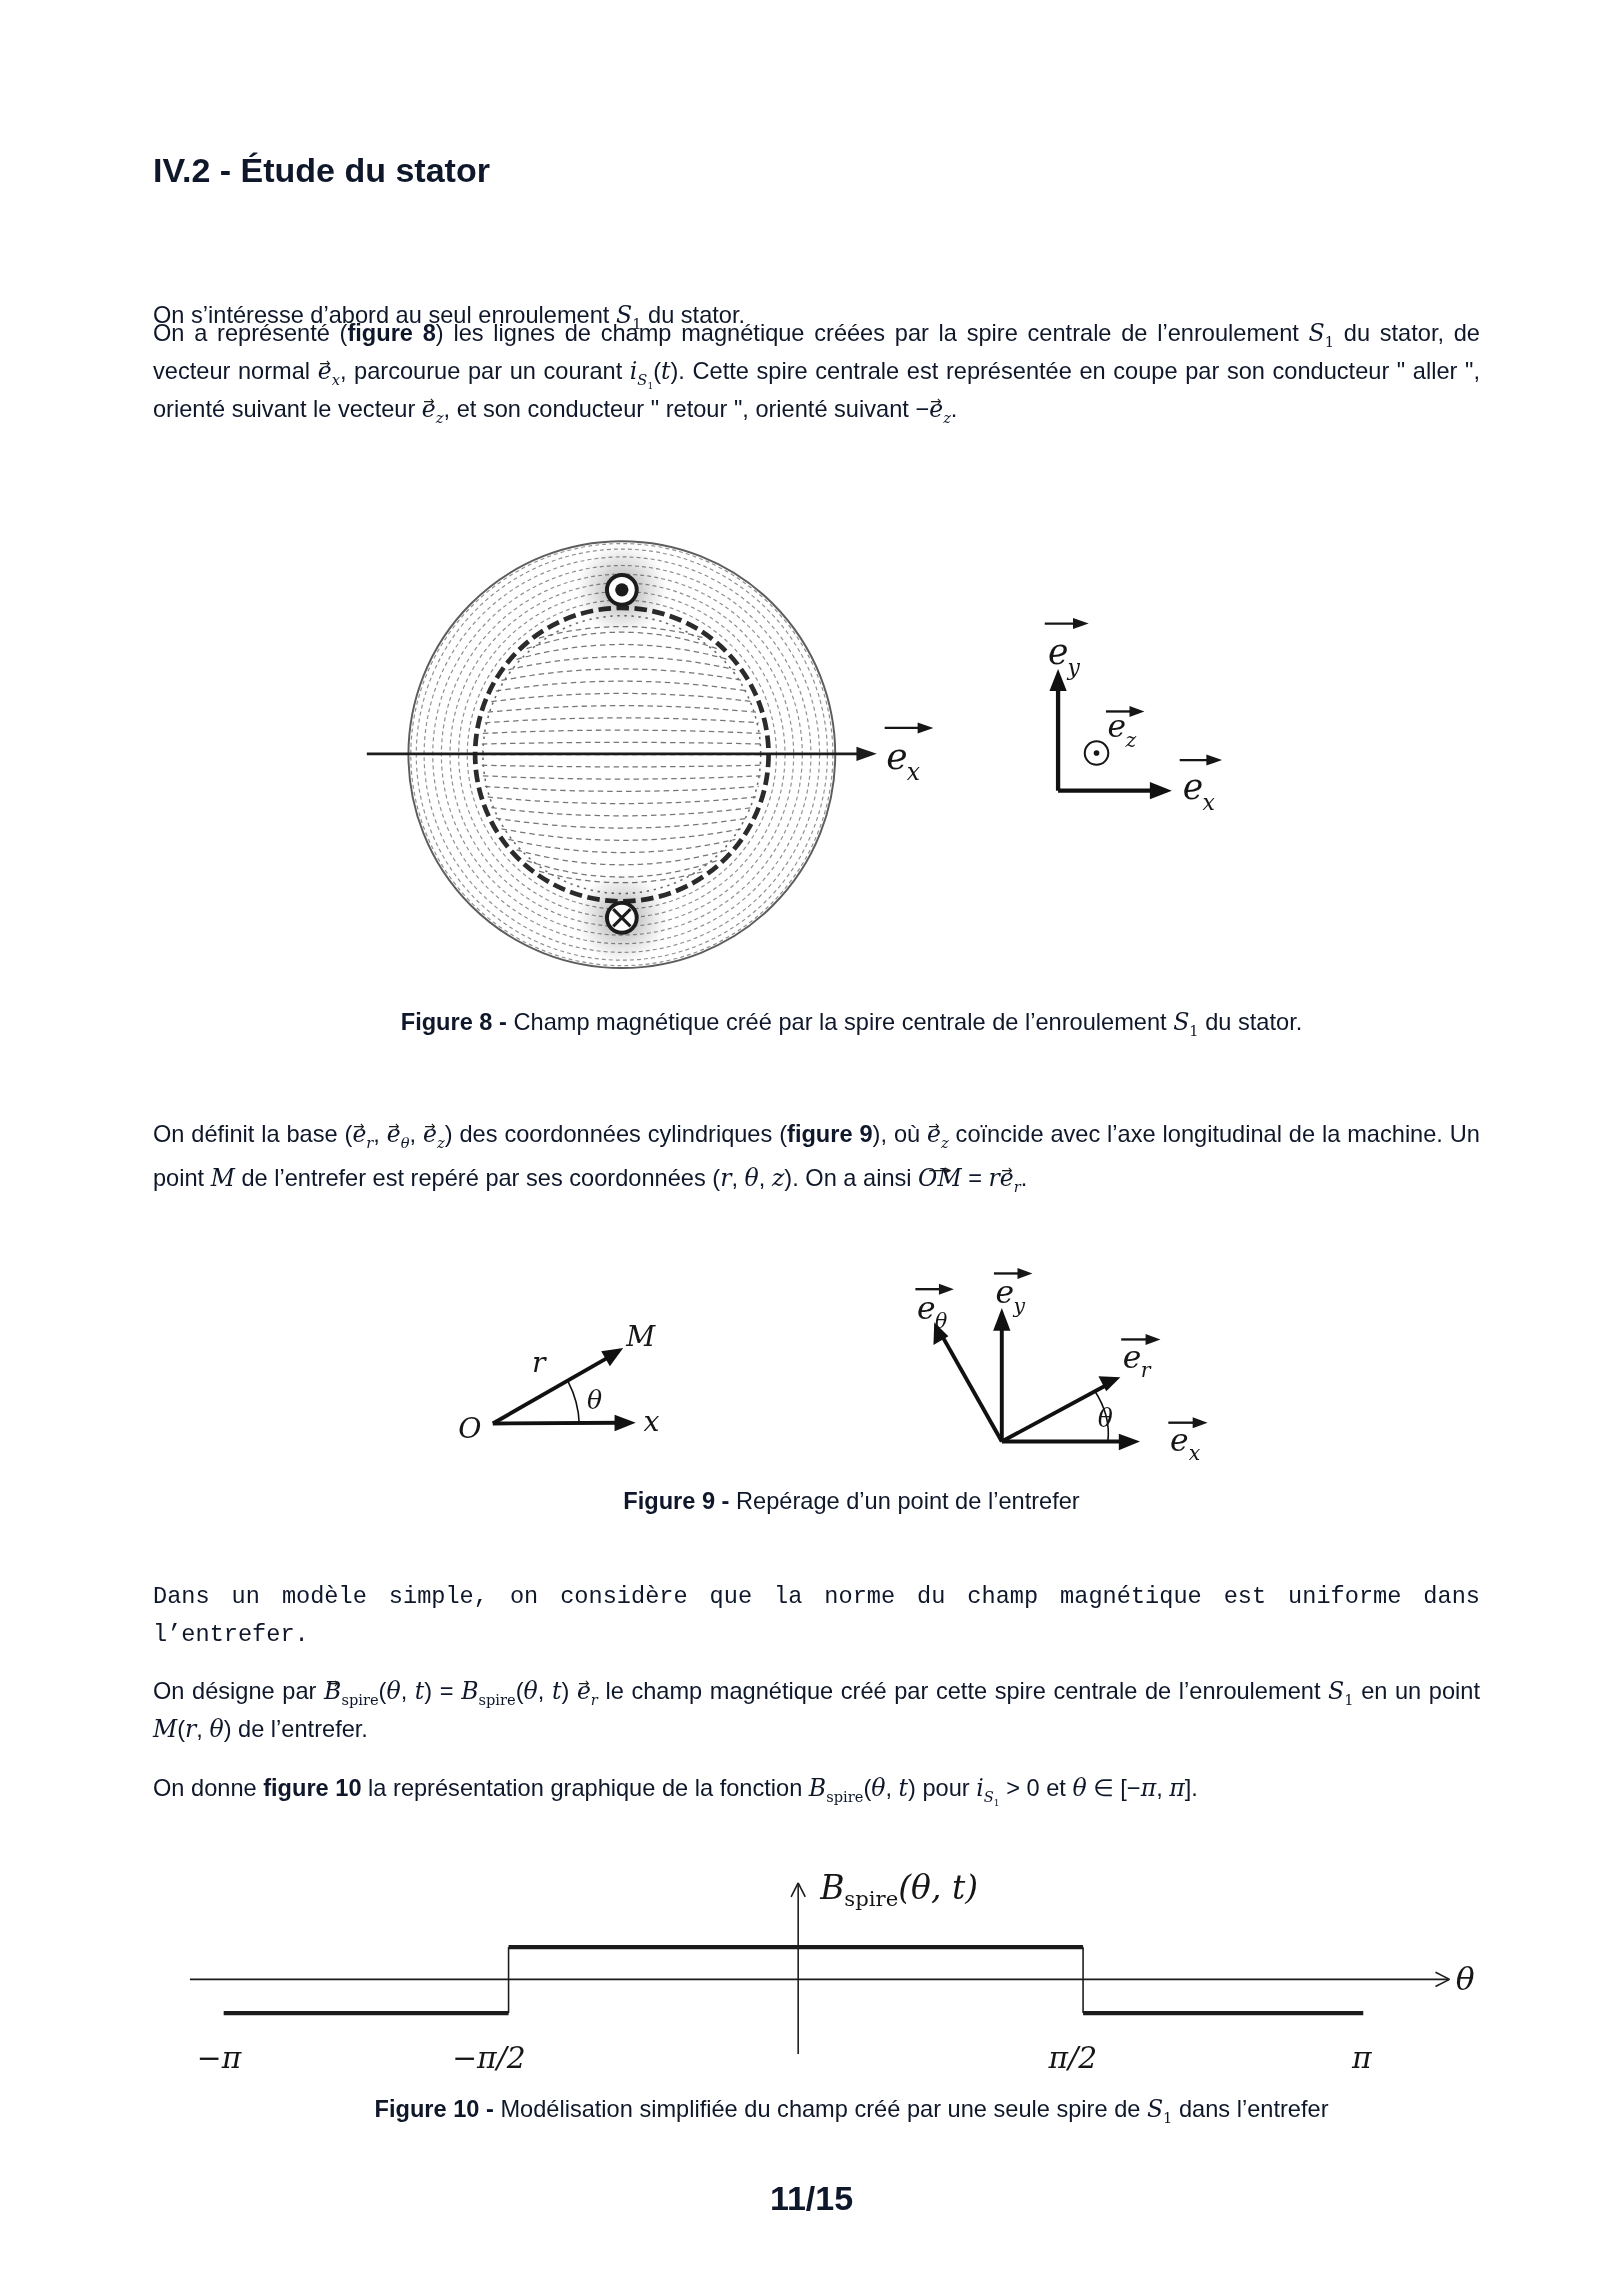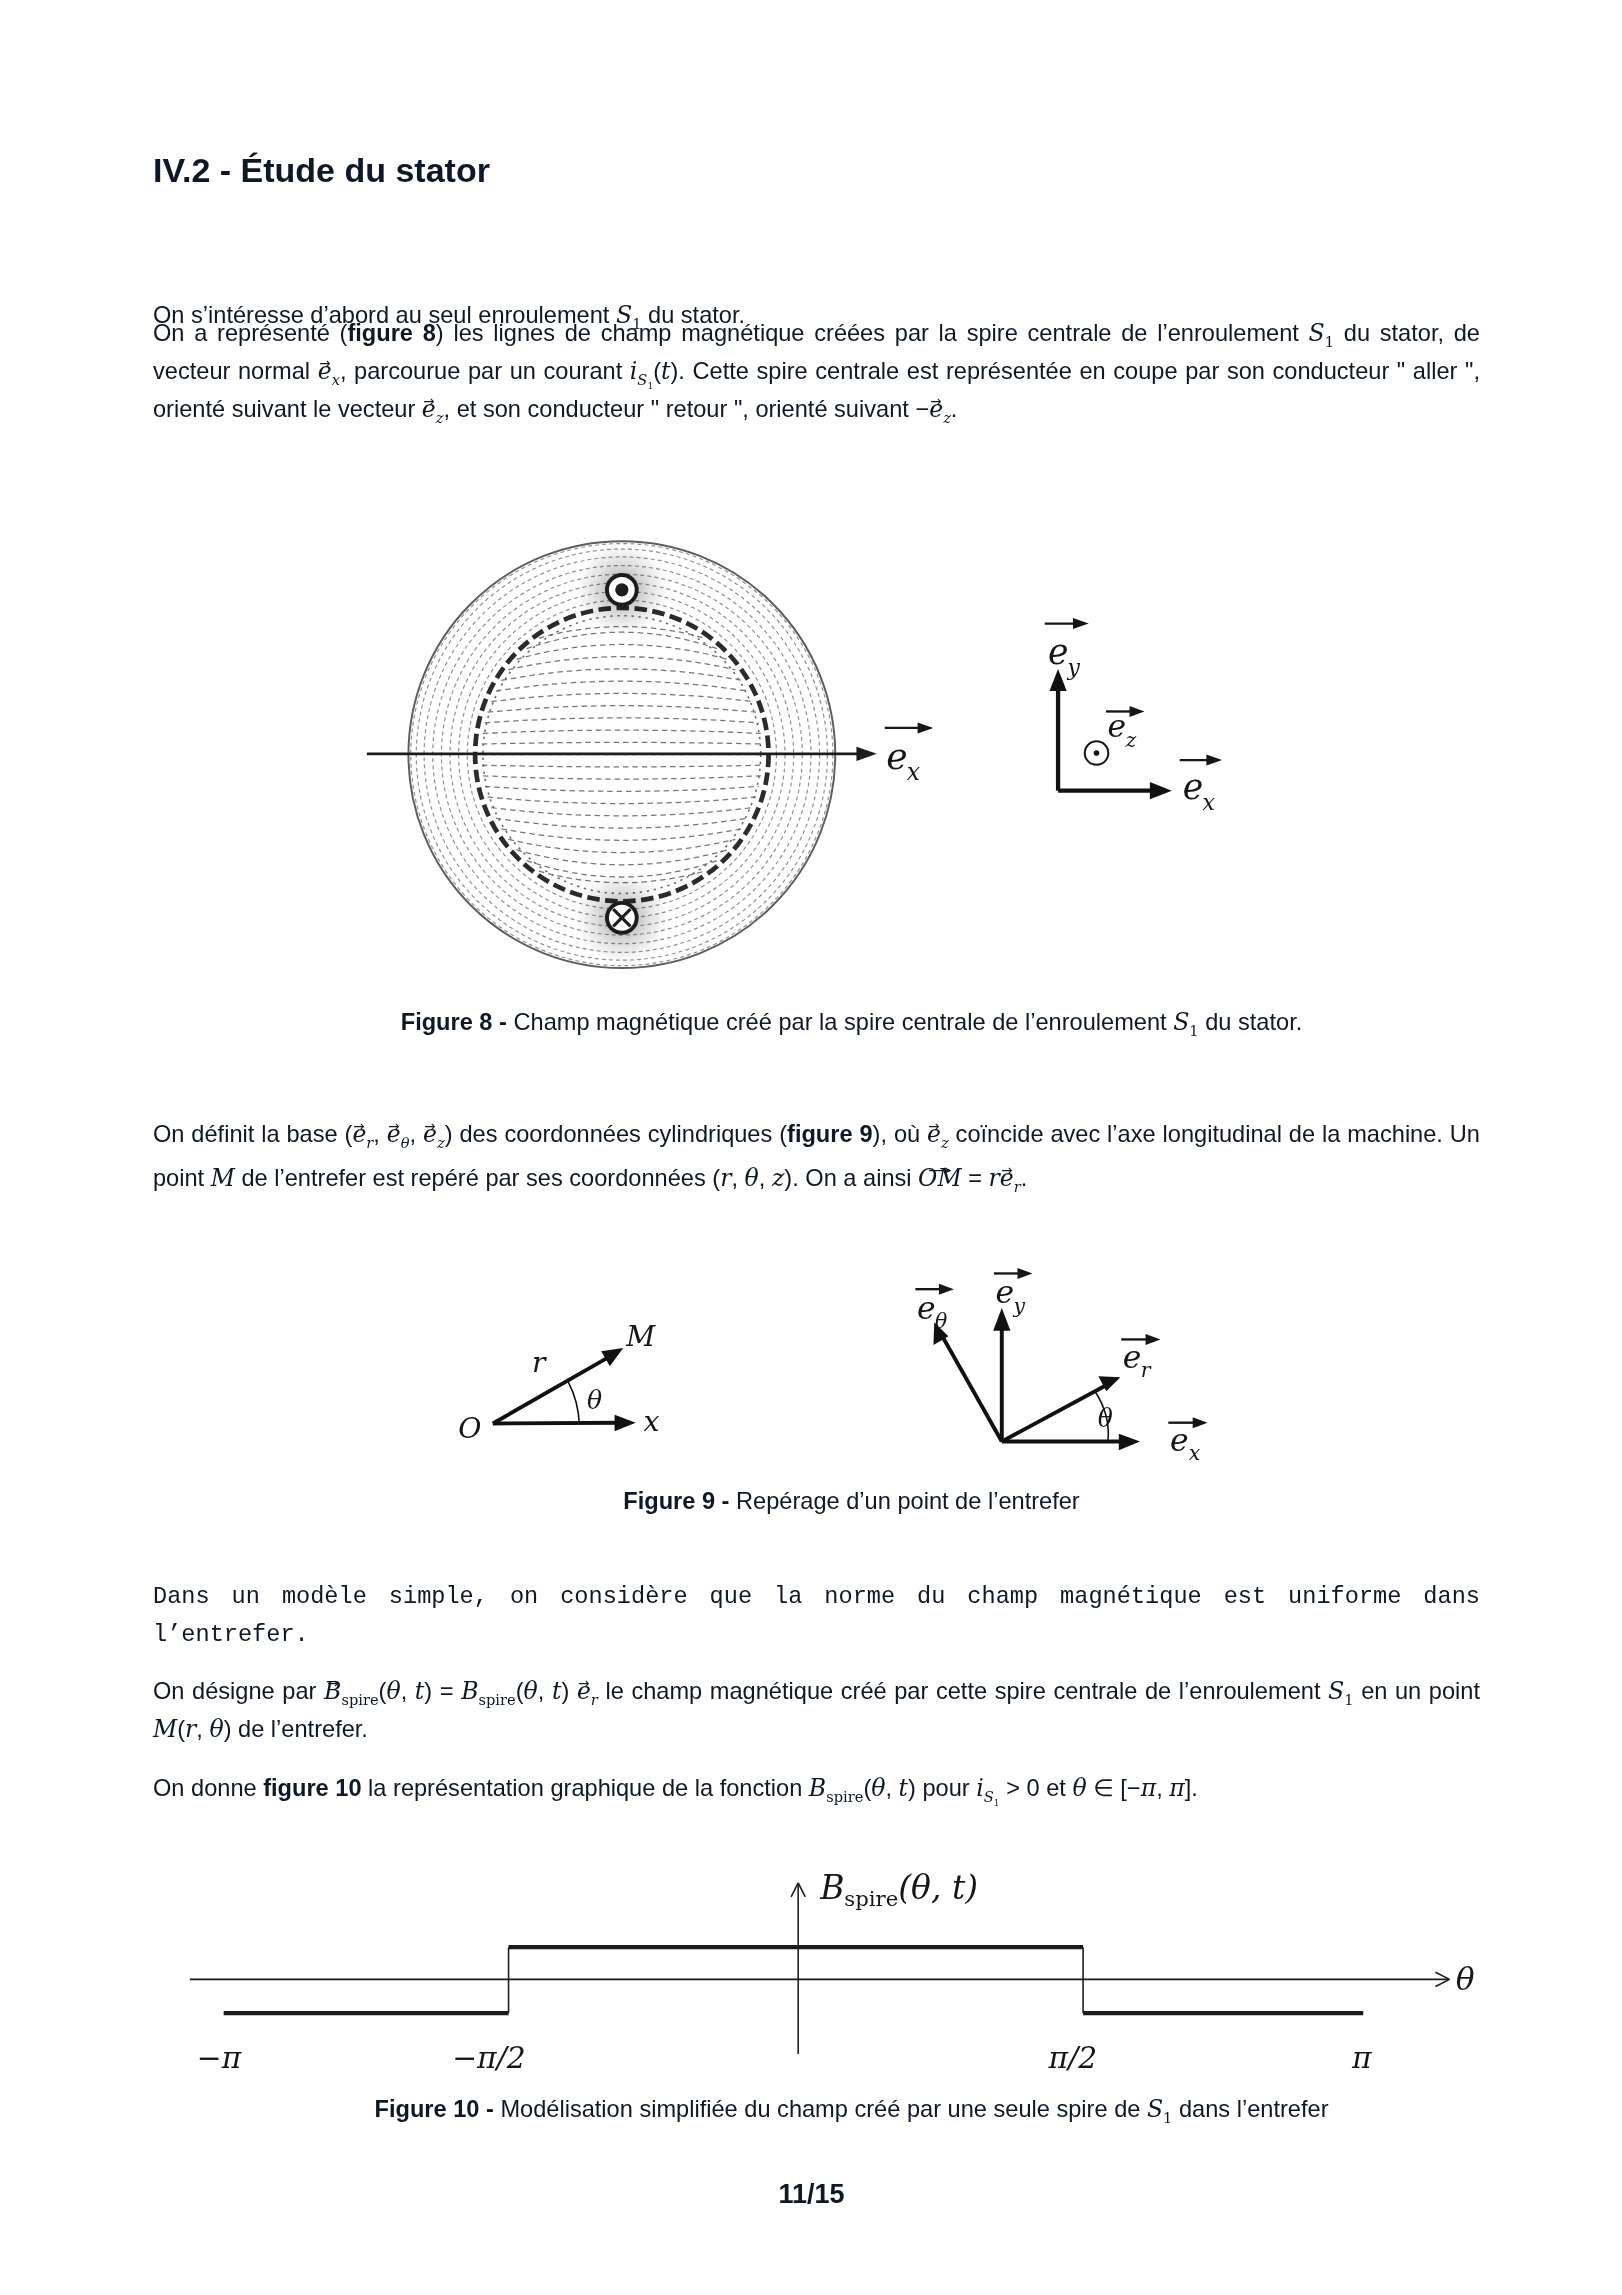--- a/index.html
+++ b/index.html
@@ -6,21 +6,21 @@
   .page{
     position:relative;width:1623px;height:2295px;background:#ffffff;
     font-family:"Liberation Sans",sans-serif;color:#0f172a;margin:0 auto;
     overflow:hidden;
   }
   .abs{position:absolute;}
   .title{font-size:34px;font-weight:bold;letter-spacing:0;}
   .body-text{font-size:23.6px;line-height:38px;text-align:justify;}
   .single{text-align:left;}
   .caption{font-size:23.6px;text-align:center;width:100%;padding-left:40px;}
-  .pagenum{font-size:27px;font-weight:bold;text-align:center;width:100%;}
+  .pagenum{font-size:34px;font-weight:bold;text-align:center;width:100%;}
   
   .m{font-family:"DejaVu Serif",serif;font-style:italic;}
   .rm{font-family:"DejaVu Serif",serif;font-style:normal;}
   sub{font-size:0.62em;line-height:0;}
   .vec{position:relative;display:inline-block;font-family:"DejaVu Serif",serif;font-style:italic;}
   .vec::before{
     content:"→";position:absolute;top:-0.58em;left:50%;
     transform:translateX(-50%) scaleX(0.95);
     font-size:0.60em;font-style:normal;font-family:"DejaVu Sans",sans-serif;color:#1b1b1b;
   }

